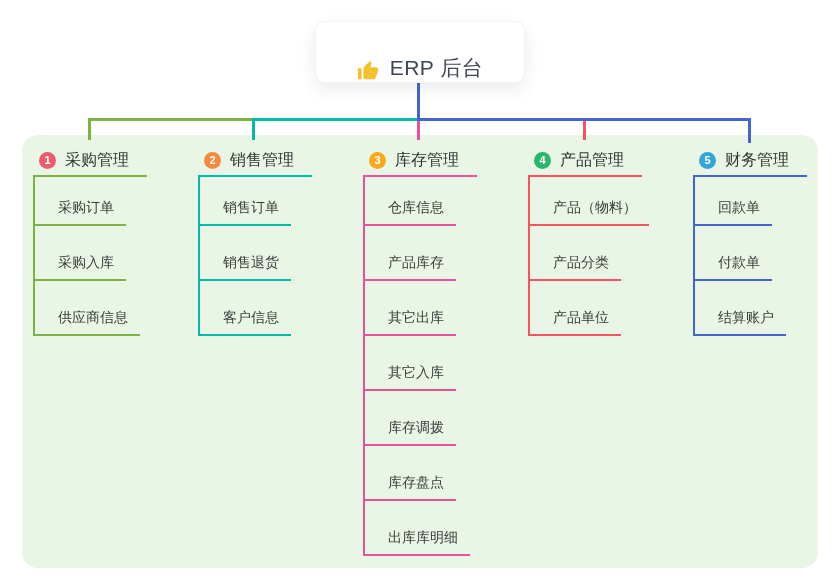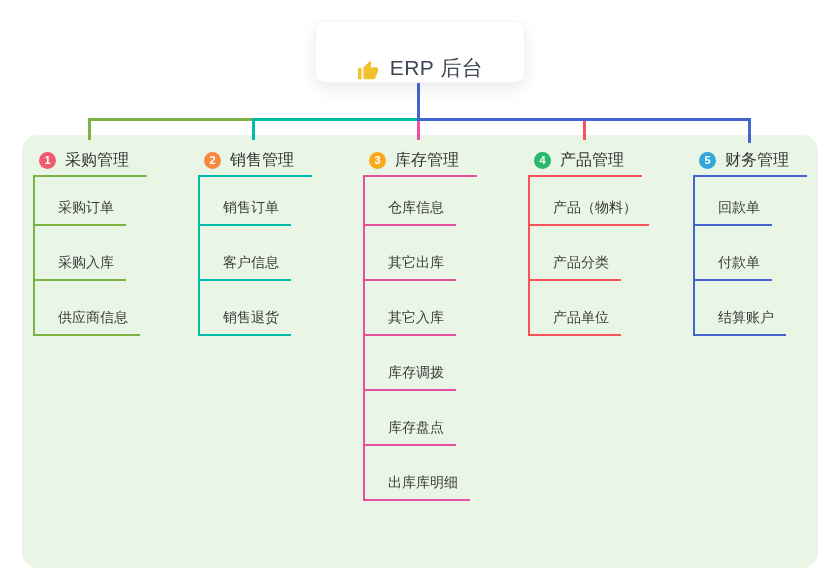--- a/index.html
+++ b/index.html
@@ -85,36 +85,39 @@
   <div class="branch" style="left: 198px; --c: #00BCA8; --badge: #F6893F;">
     <div class="b-header">
       <span class="badge">2</span>
       <span>销售管理</span>
     </div>
     <div class="b-items">
       <div class="b-item">
           <span>销售订单</span>
         </div>
       <div class="b-item">
-          <span>客户信息</span>
+          <span>销售退货</span>
         </div>
       <div class="b-item">
-          <span>销售退货</span>
+          <span>客户信息</span>
         </div>
     </div>
   </div>
 
   <div class="branch" style="left: 363px; --c: #E8519E; --badge: #F8A91D;">
     <div class="b-header">
       <span class="badge">3</span>
       <span>库存管理</span>
     </div>
     <div class="b-items">
       <div class="b-item">
           <span>仓库信息</span>
+        </div>
+      <div class="b-item">
+          <span>产品库存</span>
         </div>
       <div class="b-item">
           <span>其它出库</span>
         </div>
       <div class="b-item">
           <span>其它入库</span>
         </div>
       <div class="b-item">
           <span>库存调拨</span>
         </div>

